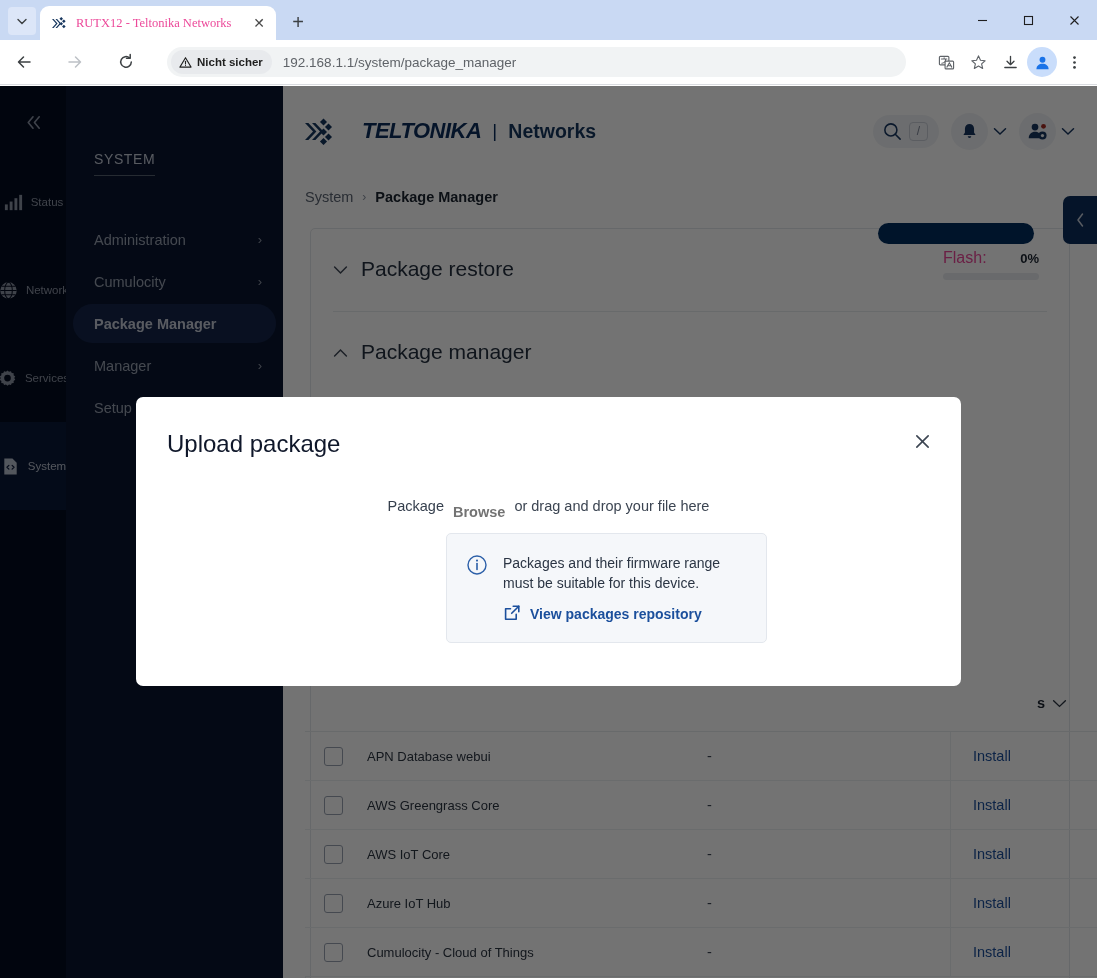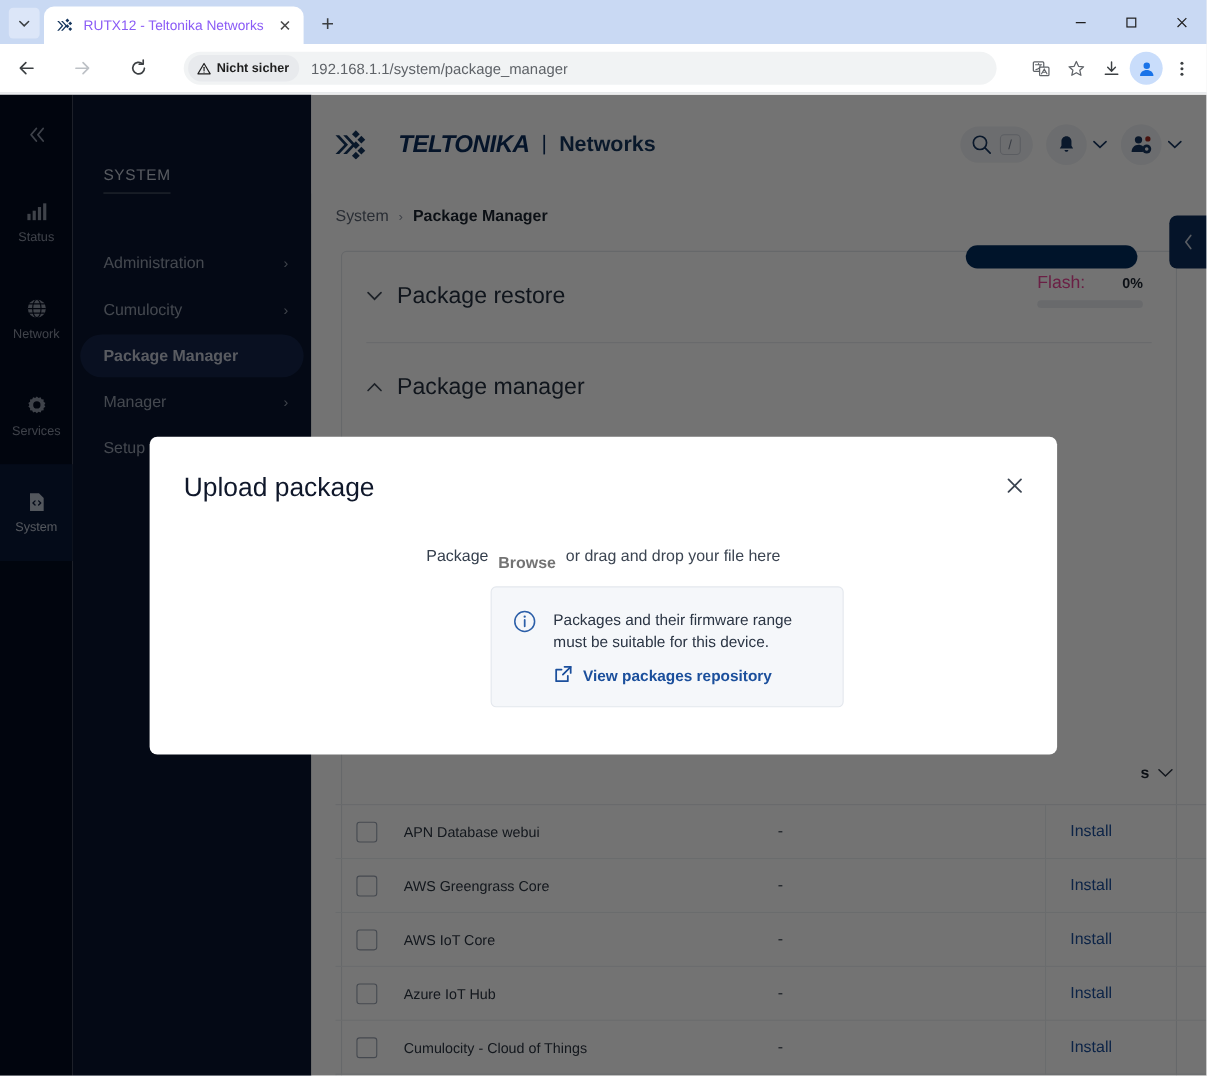--- a/index.html
+++ b/index.html
@@ -26,22 +26,22 @@
   .tab {
     height: 34px; min-width: 236px; max-width: 236px;
     background: #ffffff;
     border-radius: 9px 9px 0 0;
     display: flex; align-items: center;
     padding: 0 8px 0 11px; gap: 8px;
     position: relative;
   }
   .tab-favicon { width: 17px; height: 17px; flex: 0 0 17px; position: relative; }
   .tab-title {
-    font-size: 12.5px; color: #8b5cf6; white-space: nowrap;
-    overflow: hidden; text-overflow: ellipsis; flex: 1;
+    font-size: 12.5px; color: #ec4899; white-space: nowrap;
+    overflow: hidden; text-overflow: ellipsis; flex: 1; font-family: Liberation Serif, serif;
   }
   .tab-close {
     width: 18px; height: 18px; flex: 0 0 18px; cursor: pointer;
     display: flex; align-items: center; justify-content: center;
     color: #4a4a4a; font-size: 14px; line-height: 1;
   }
   .tab-new {
     width: 28px; height: 28px; margin: 0 0 4px 8px; cursor: pointer;
     display: flex; align-items: center; justify-content: center;
     color: #3c4043; font-size: 20px; font-weight: 300;
@@ -99,21 +99,21 @@
   
   .rail {
     position: absolute; left: 0; top: 0; width: 66px; height: 892px;
     background: #040d21;
   }
   .rail-collapse {
     height: 72px; display: flex; align-items: center; justify-content: center;
     color: #8b93a5; font-size: 20px; cursor: pointer;
   }
   .rail-item {
-    height: 88px; display: flex; flex-direction: column;
+    height: 88px; display: flex; flex-direction: row;
     align-items: center; justify-content: center; gap: 7px; cursor: pointer;
   }
   .rail-item.active { background: #0b1a38; }
   .rail-label { font-size: 11.5px; color: #8d94a4; }
   .rail-item.active .rail-label { color: #b9c0cf; }
   .rail-icon { color: #8d94a4; display: flex; align-items: center; justify-content: center; }
   .rail-item.active .rail-icon { color: #b9c0cf; }
 
   
   .submenu {

